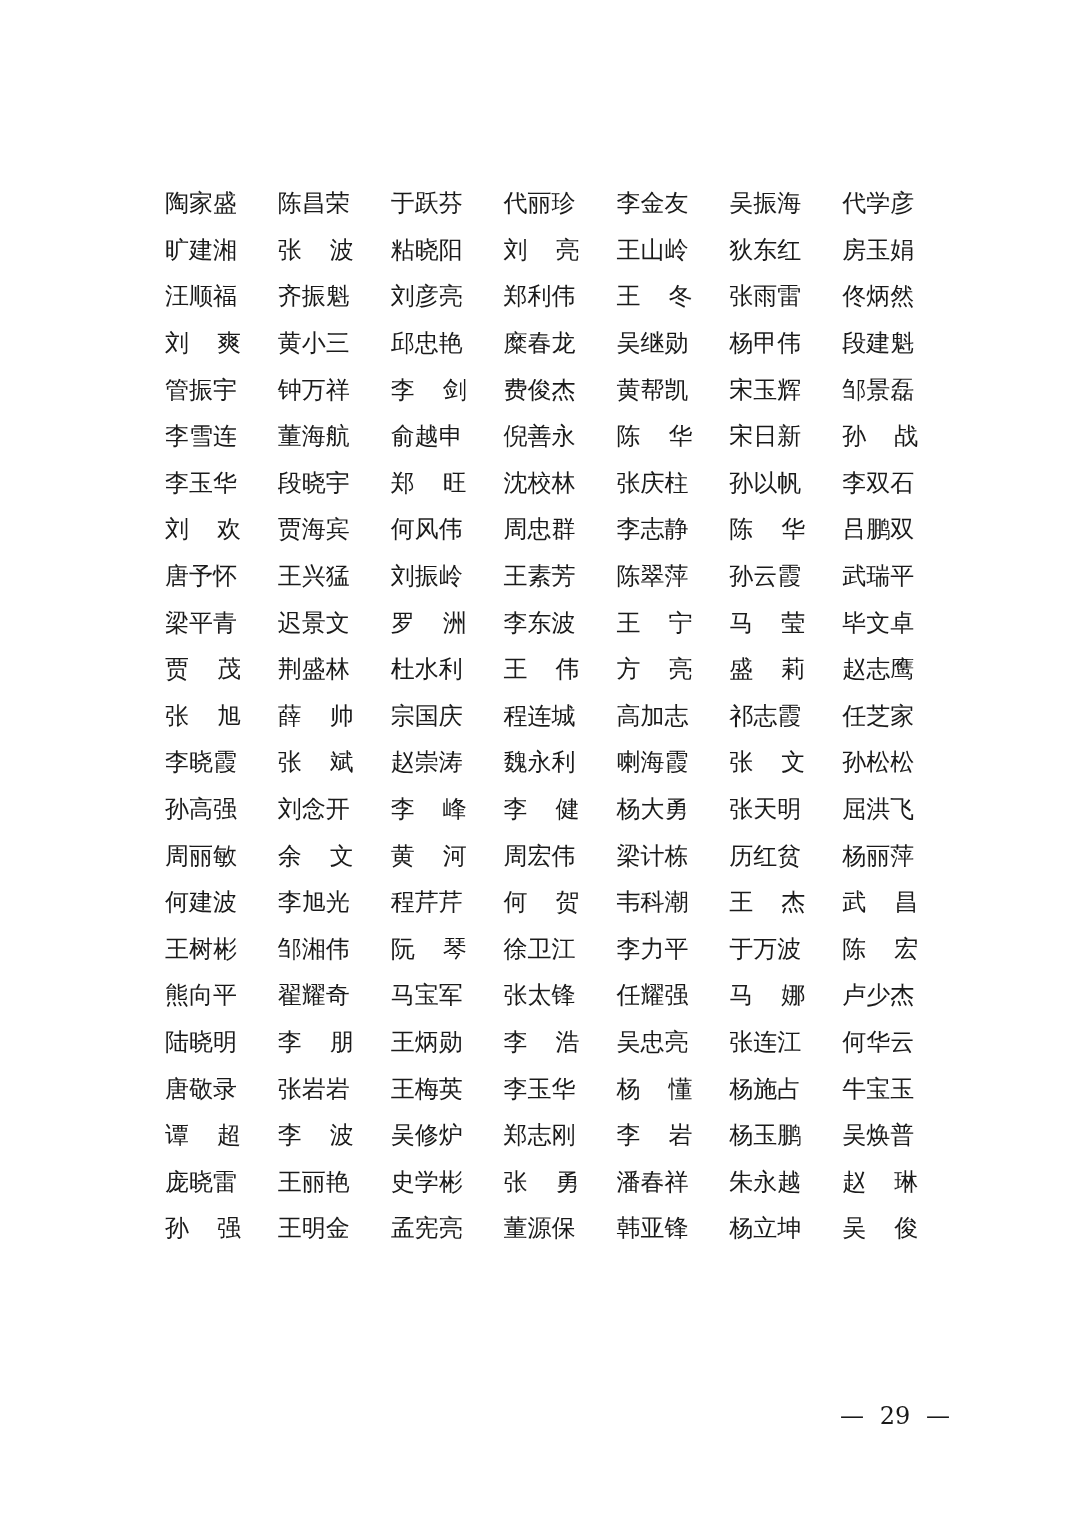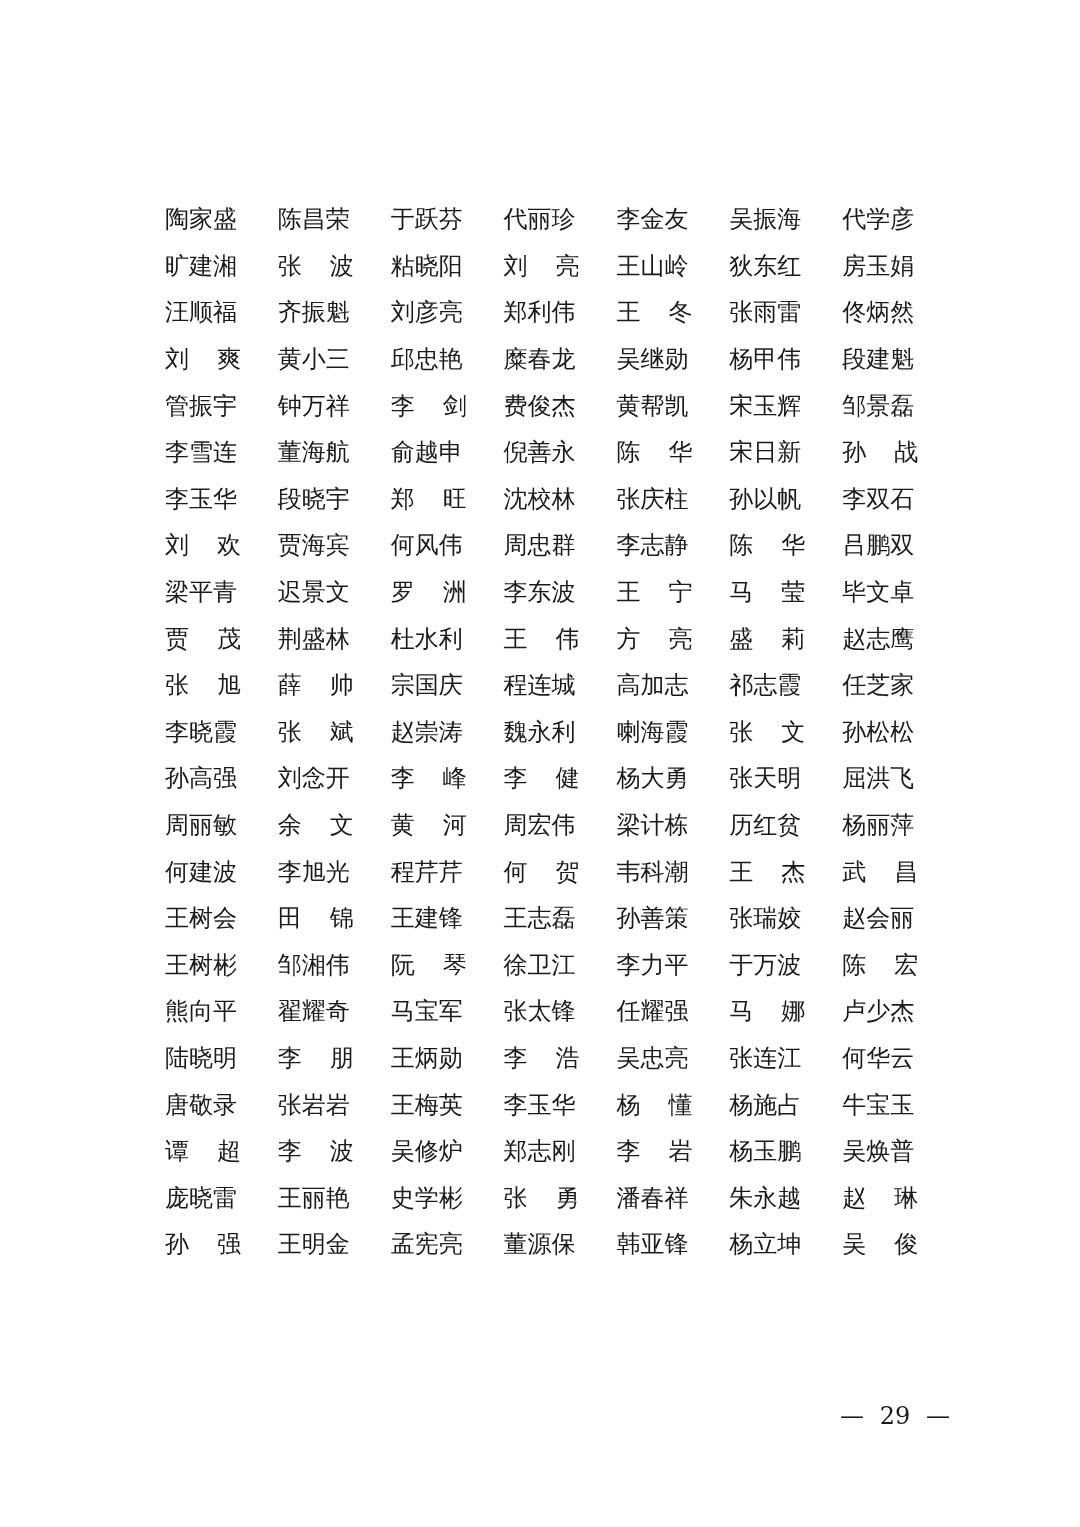--- a/index.html
+++ b/index.html
@@ -1,19 +1,19 @@
 <!DOCTYPE html>
 <html><head>
 <meta charset="utf-8">
 <style>
   html, body { margin: 0; padding: 0; background: #ffffff; }
   body { width: 1080px; height: 1527px; position: relative; overflow: hidden;
          font-family: "DejaVu Serif", "Liberation Serif", serif; color: #1a1a1a; }
   .page { position: absolute; left: 0; top: 0; width: 1080px; height: 1527px; }
-  .name-grid { position: absolute; left: 165px; top: 196px; width: 790px; }
+  .name-grid { position: absolute; left: 165px; top: 180px; width: 790px; }
   .name-row { display: flex; height: 46.6px; align-items: center; }
   .name-cell { width: 113px; font-size: 24px; line-height: 28px; white-space: nowrap;
                display: flex; justify-content: flex-start; }
   .name-cell .inner { display: inline-flex; width: 76px; justify-content: space-between; }
   .name-cell .inner.three { justify-content: flex-start; letter-spacing: 0; }
   .footer { position: absolute; left: 840px; top: 1402px; width: 110px; font-size: 24px;
             display: flex; align-items: center; justify-content: space-between; }
   .footer .dash { font-size: 24px; }
 </style>
 </head>
@@ -230,20 +230,43 @@
             <span>陈</span>
             <span>华</span>
           </span>
         </div>
         <div class="name-cell">
           <span class="inner three">吕鹏双</span>
         </div>
       </div>
       <div class="name-row">
         <div class="name-cell">
+          <span class="inner three">唐予怀</span>
+        </div>
+        <div class="name-cell">
+          <span class="inner three">王兴猛</span>
+        </div>
+        <div class="name-cell">
+          <span class="inner three">刘振岭</span>
+        </div>
+        <div class="name-cell">
+          <span class="inner three">王素芳</span>
+        </div>
+        <div class="name-cell">
+          <span class="inner three">陈翠萍</span>
+        </div>
+        <div class="name-cell">
+          <span class="inner three">孙云霞</span>
+        </div>
+        <div class="name-cell">
+          <span class="inner three">武瑞平</span>
+        </div>
+      </div>
+      <div class="name-row">
+        <div class="name-cell">
           <span class="inner three">梁平青</span>
         </div>
         <div class="name-cell">
           <span class="inner three">迟景文</span>
         </div>
         <div class="name-cell">
           <span class="inner">
             <span>罗</span>
             <span>洲</span>
           </span>
@@ -441,46 +464,20 @@
           <span class="inner">
             <span>王</span>
             <span>杰</span>
           </span>
         </div>
         <div class="name-cell">
           <span class="inner">
             <span>武</span>
             <span>昌</span>
           </span>
-        </div>
-      </div>
-      <div class="name-row">
-        <div class="name-cell">
-          <span class="inner three">王树会</span>
-        </div>
-        <div class="name-cell">
-          <span class="inner">
-            <span>田</span>
-            <span>锦</span>
-          </span>
-        </div>
-        <div class="name-cell">
-          <span class="inner three">王建锋</span>
-        </div>
-        <div class="name-cell">
-          <span class="inner three">王志磊</span>
-        </div>
-        <div class="name-cell">
-          <span class="inner three">孙善策</span>
-        </div>
-        <div class="name-cell">
-          <span class="inner three">张瑞姣</span>
-        </div>
-        <div class="name-cell">
-          <span class="inner three">赵会丽</span>
         </div>
       </div>
       <div class="name-row">
         <div class="name-cell">
           <span class="inner three">王树彬</span>
         </div>
         <div class="name-cell">
           <span class="inner three">邹湘伟</span>
         </div>
         <div class="name-cell">

